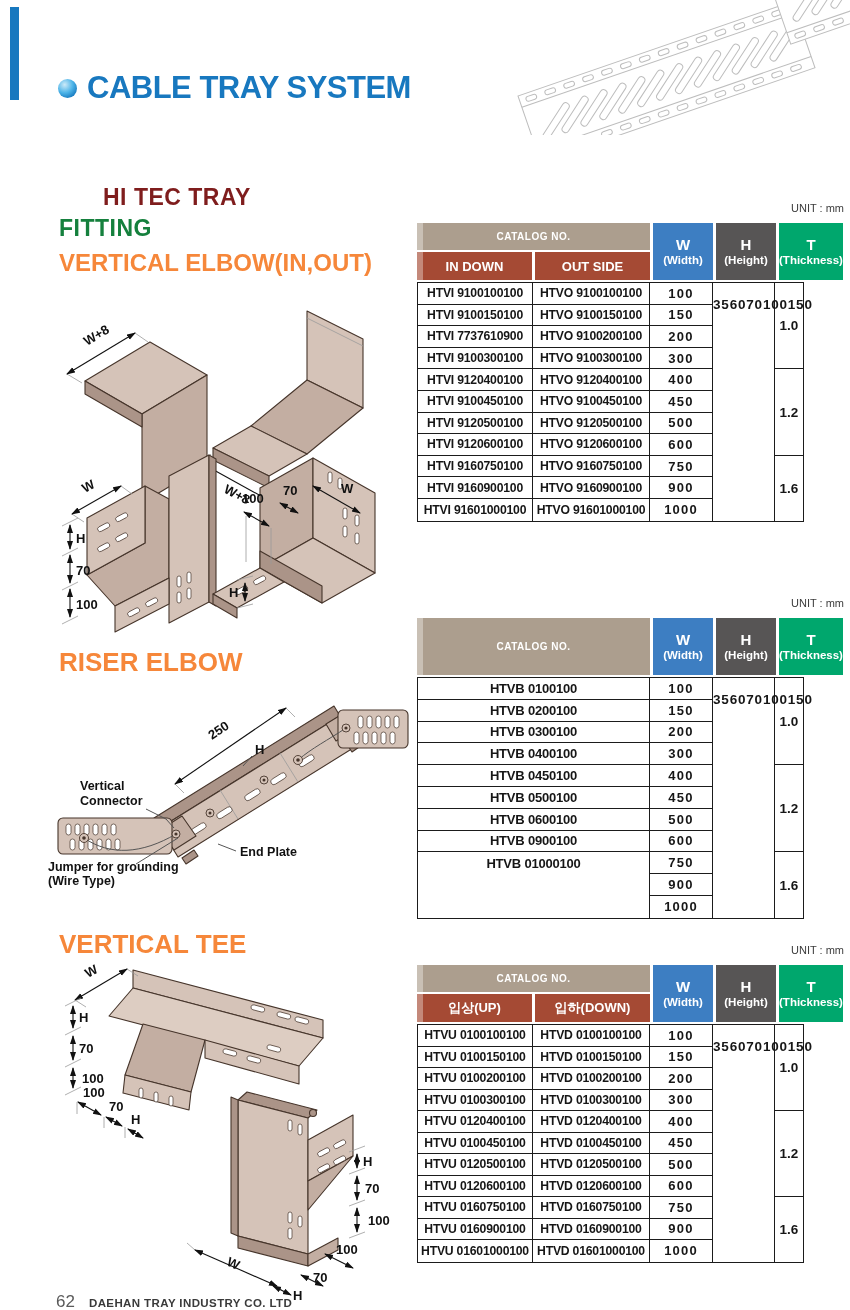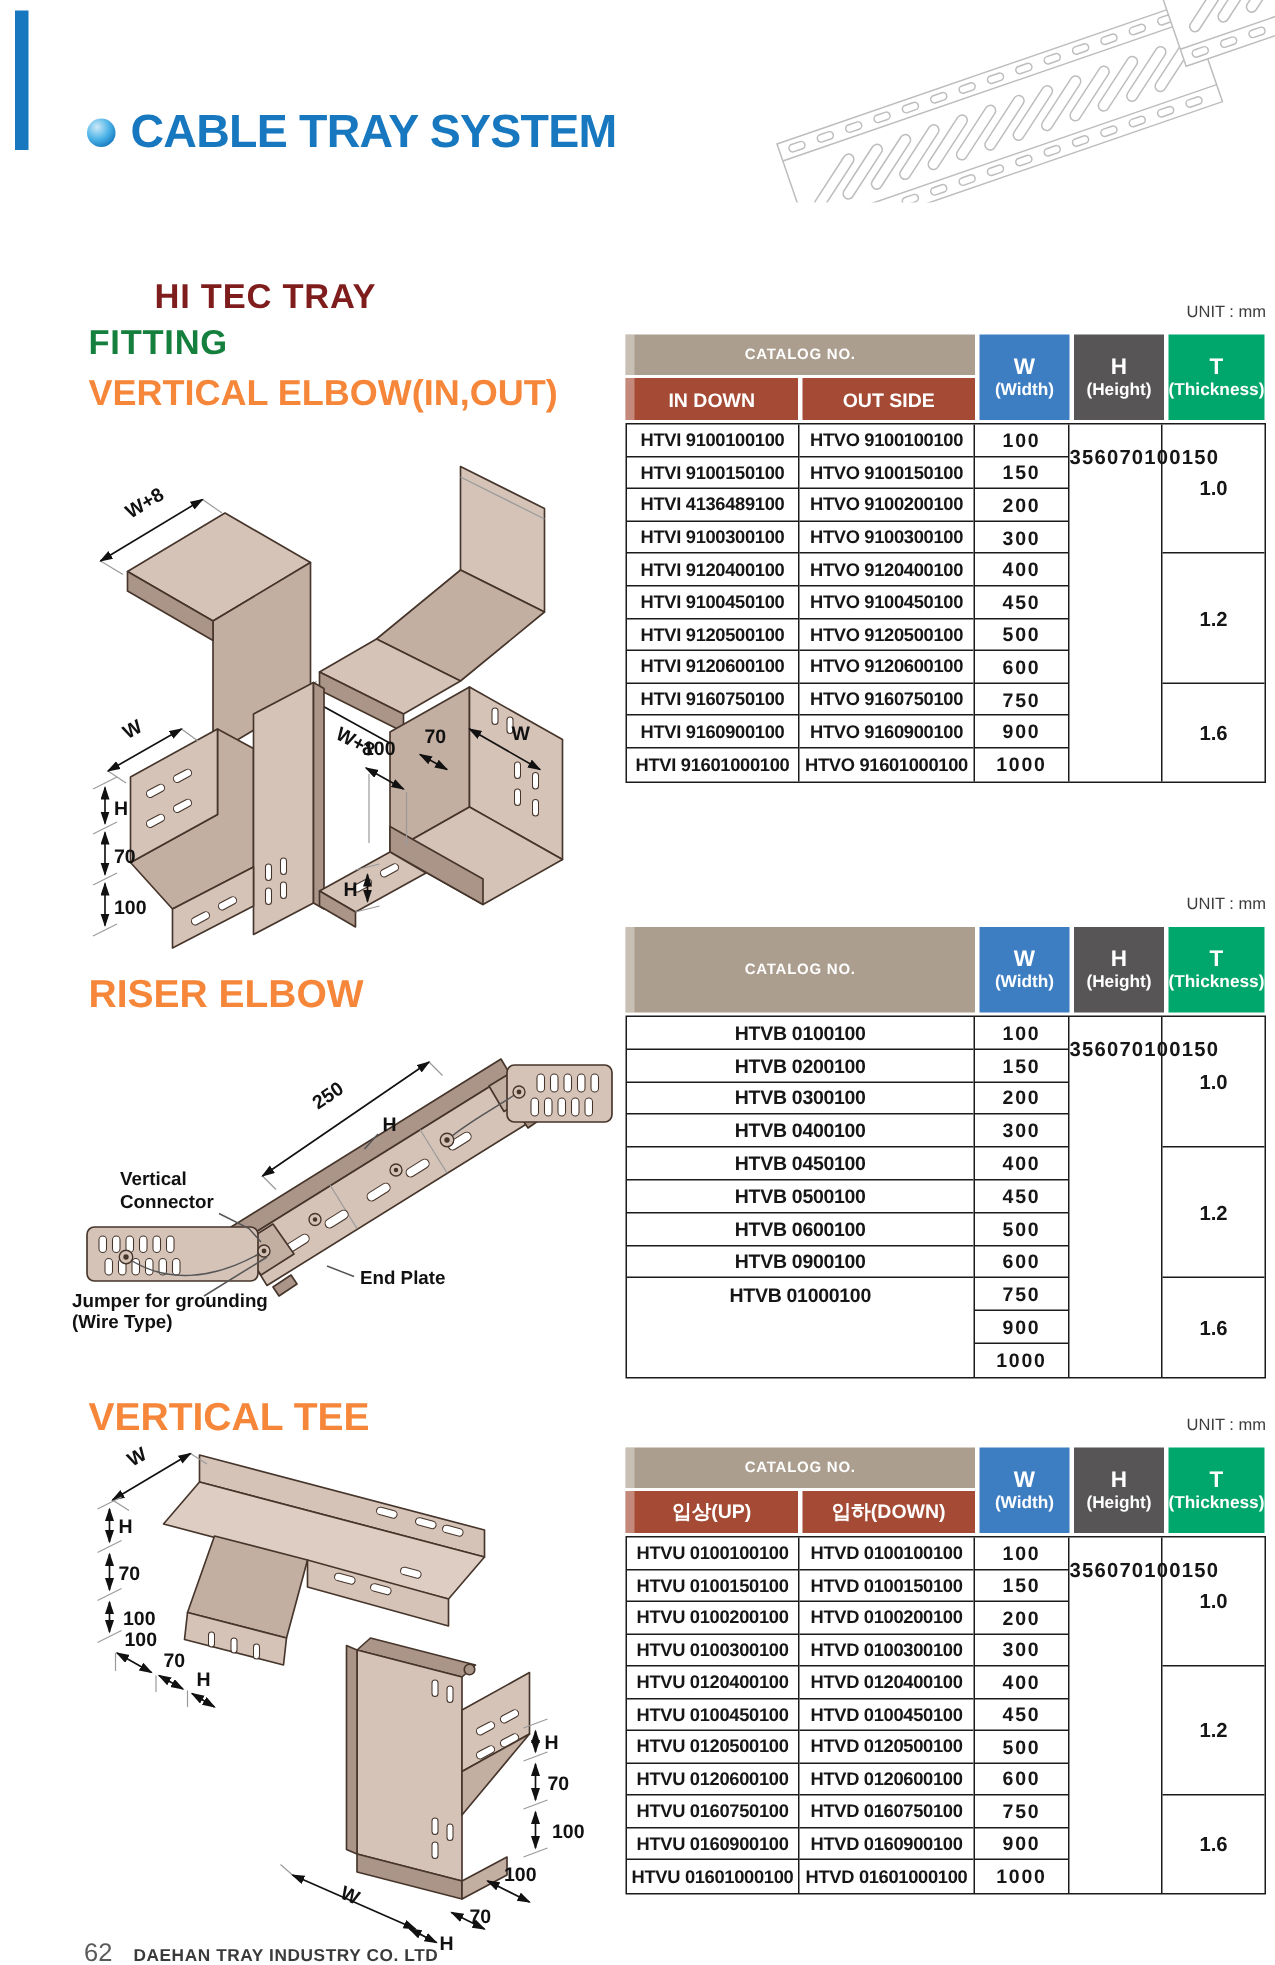--- a/index.html
+++ b/index.html
@@ -35,21 +35,21 @@
            display:flex;align-items:center;justify-content:center;}
   .strip{position:absolute;left:0;top:0;bottom:0;width:6px;background:rgba(255,255,255,.35);}
   .meas{height:57px;color:#fff;font-weight:bold;display:flex;flex-direction:column;
         align-items:center;justify-content:center;line-height:1.15;margin-right:3px;}
   .meas .m-main{font-size:15px;}
   .meas .m-sub{font-size:11.5px;}
   .w-block{width:60px;background:#3d7ec2;}
   .h-block{width:60px;background:#575555;}
   .t-block{width:64px;background:#00a76d;margin-right:0;}
 
-  .tbody{display:flex;border:1.5px solid #1b1b1b;background:#fff;box-sizing:border-box;width:427px;}
+  .tbody{display:flex;border:1.5px solid #1b1b1b;background:#fff;box-sizing:border-box;width:387px;}
   .col{display:flex;flex-direction:column;border-right:1.5px solid #1b1b1b;box-sizing:border-box;}
   .col-in{width:115px;} .col-out{width:117px;} .col-cat1{width:232px;} .col-w{width:63px;}
   .hcol{width:62px;border-right:1.5px solid #1b1b1b;display:flex;flex-direction:row;box-sizing:border-box;}
   .tcol{flex:1;display:flex;flex-direction:column;}
   .cell{height:var(--rh);border-bottom:1.5px solid #1b1b1b;display:flex;align-items:center;
         justify-content:center;font-weight:bold;font-size:12.2px;color:#161616;
         letter-spacing:-.2px;box-sizing:border-box;white-space:nowrap;}
   .col:last-child .cell{border-right:none;}
   .col .cell:last-child{border-bottom:none;}
   .col-w .cell,{letter-spacing:1px;}
@@ -442,21 +442,21 @@
     </div>
     <div class="meas t-block">
       <span class="m-main">T</span>
         <span class="m-sub">(Thickness)</span>
     </div>
   </div>
   <div class="tbody">
     <div class="col col-in">
         <div class="cell">HTVI 9100100100</div>
         <div class="cell">HTVI 9100150100</div>
-        <div class="cell">HTVI 4136489100</div>
+        <div class="cell">HTVI 7737610900</div>
         <div class="cell">HTVI 9100300100</div>
         <div class="cell">HTVI 9120400100</div>
         <div class="cell">HTVI 9100450100</div>
         <div class="cell">HTVI 9120500100</div>
         <div class="cell">HTVI 9120600100</div>
         <div class="cell">HTVI 9160750100</div>
         <div class="cell">HTVI 9160900100</div>
         <div class="cell">HTVI 91601000100</div>
       </div>
     <div class="col col-out">

